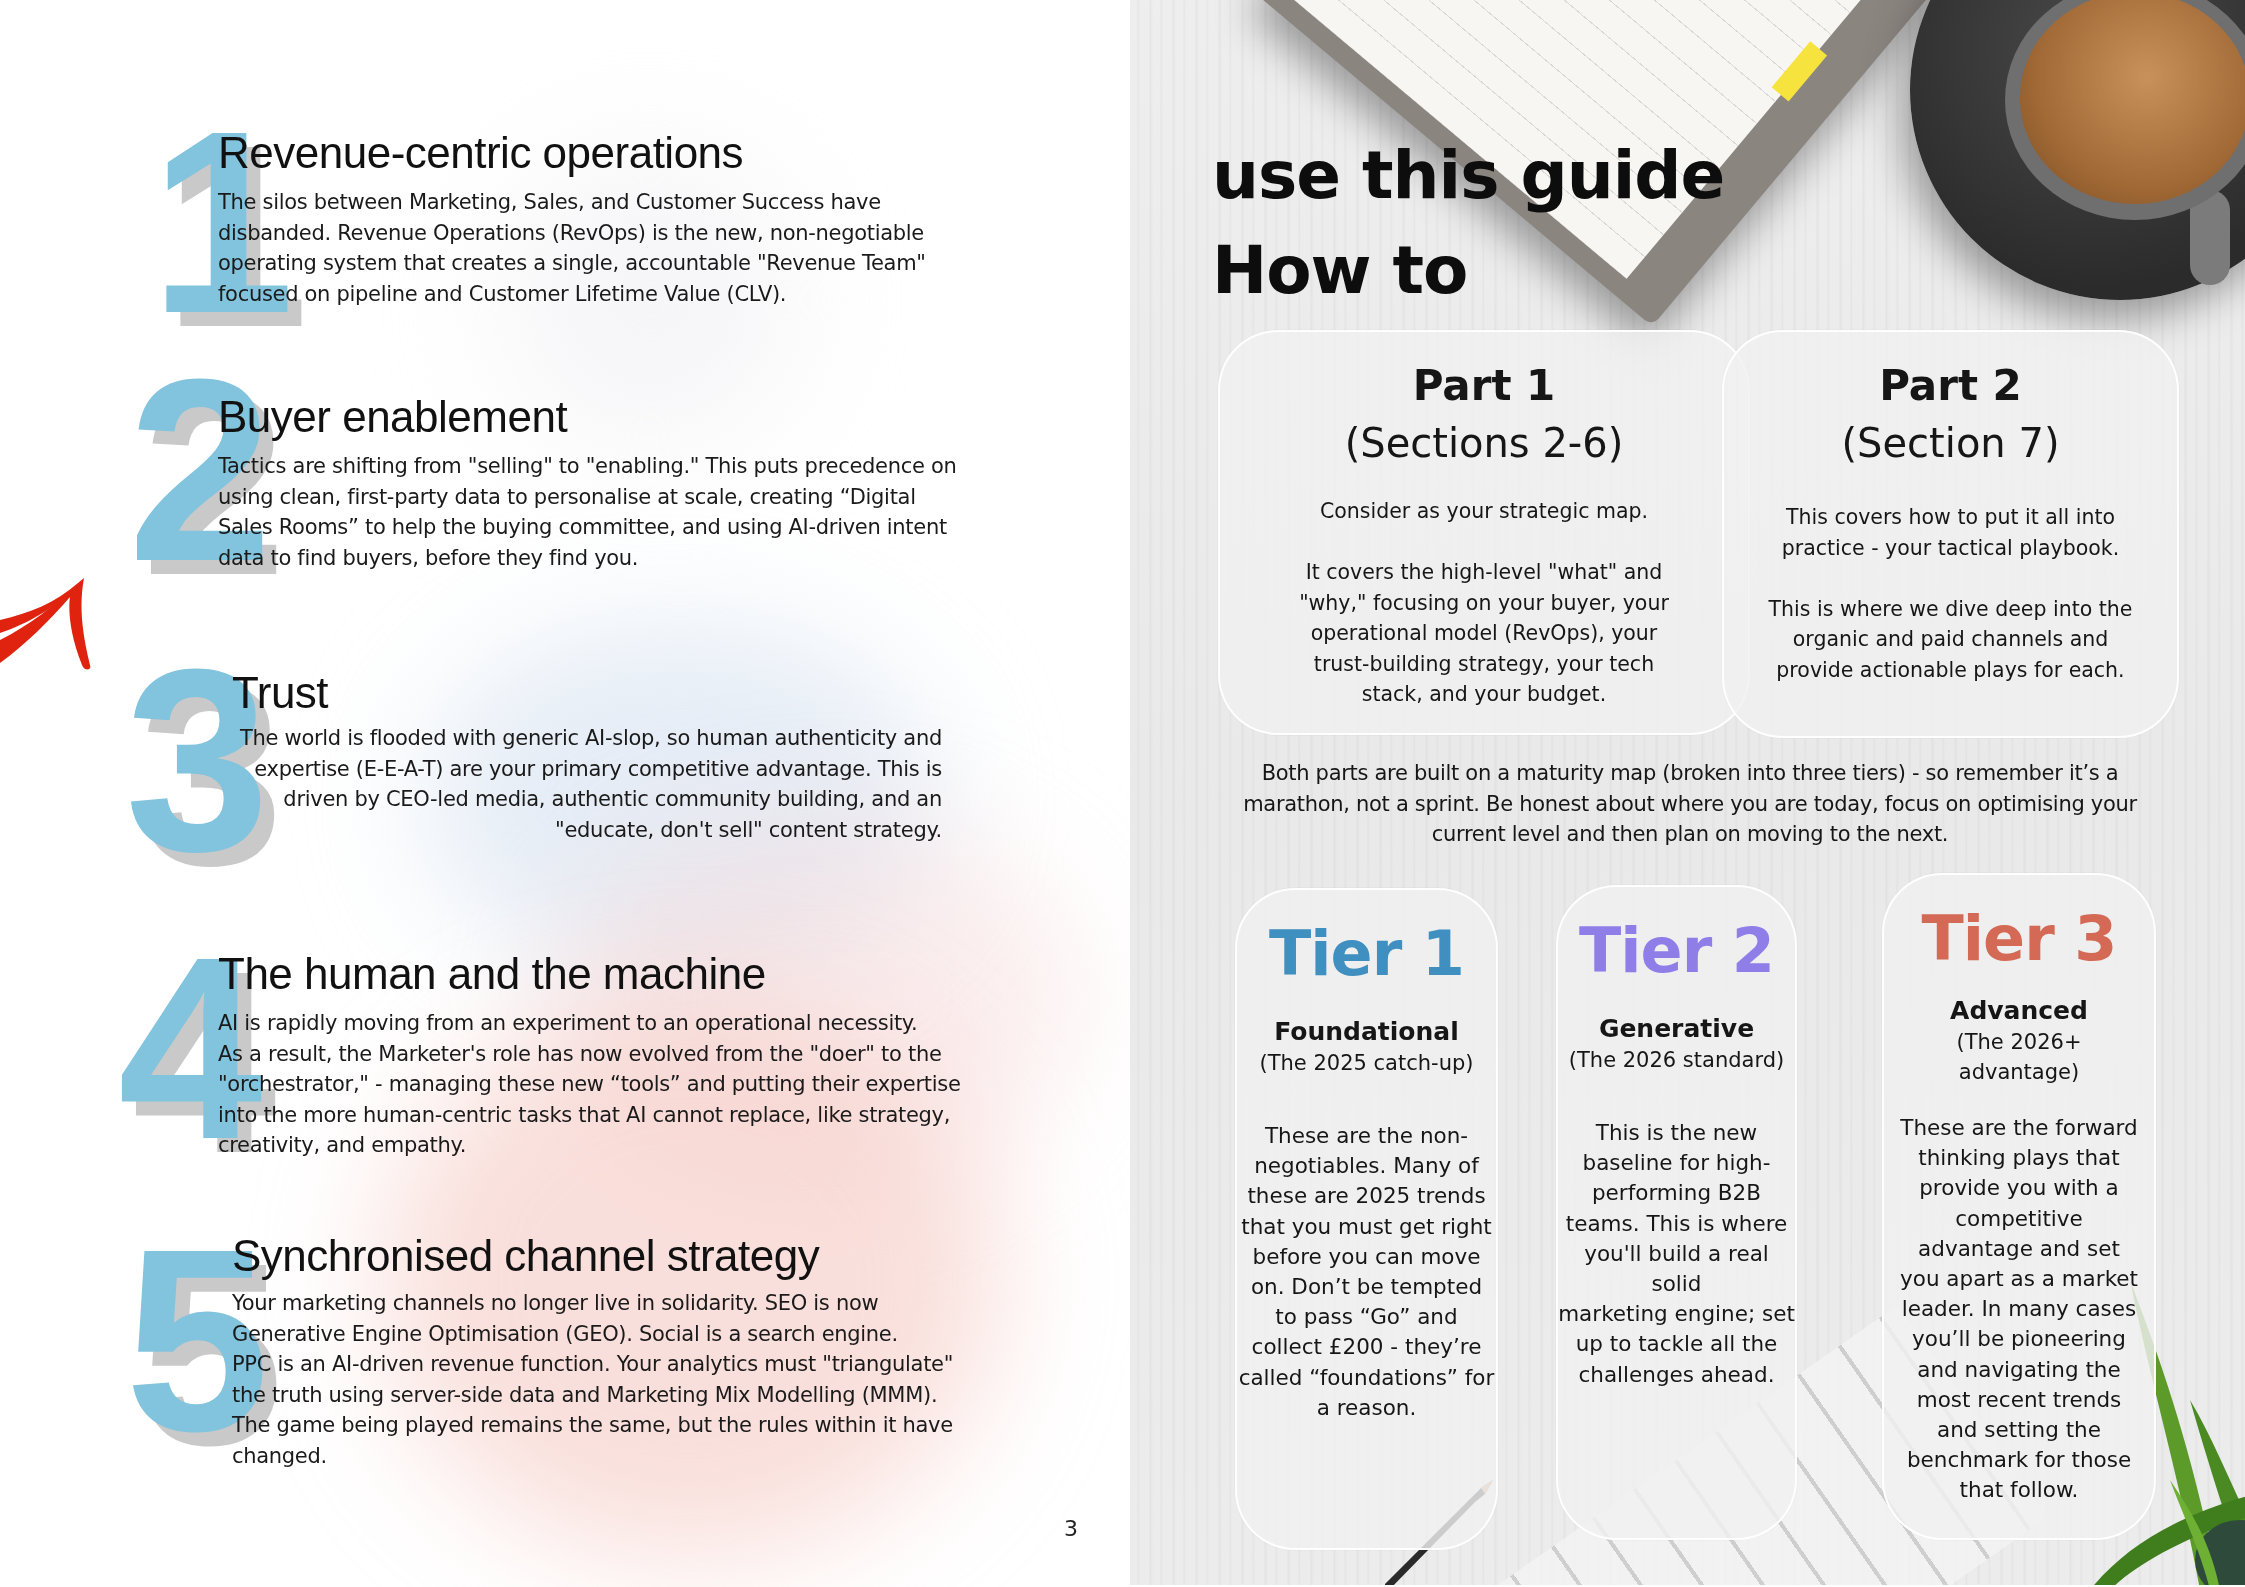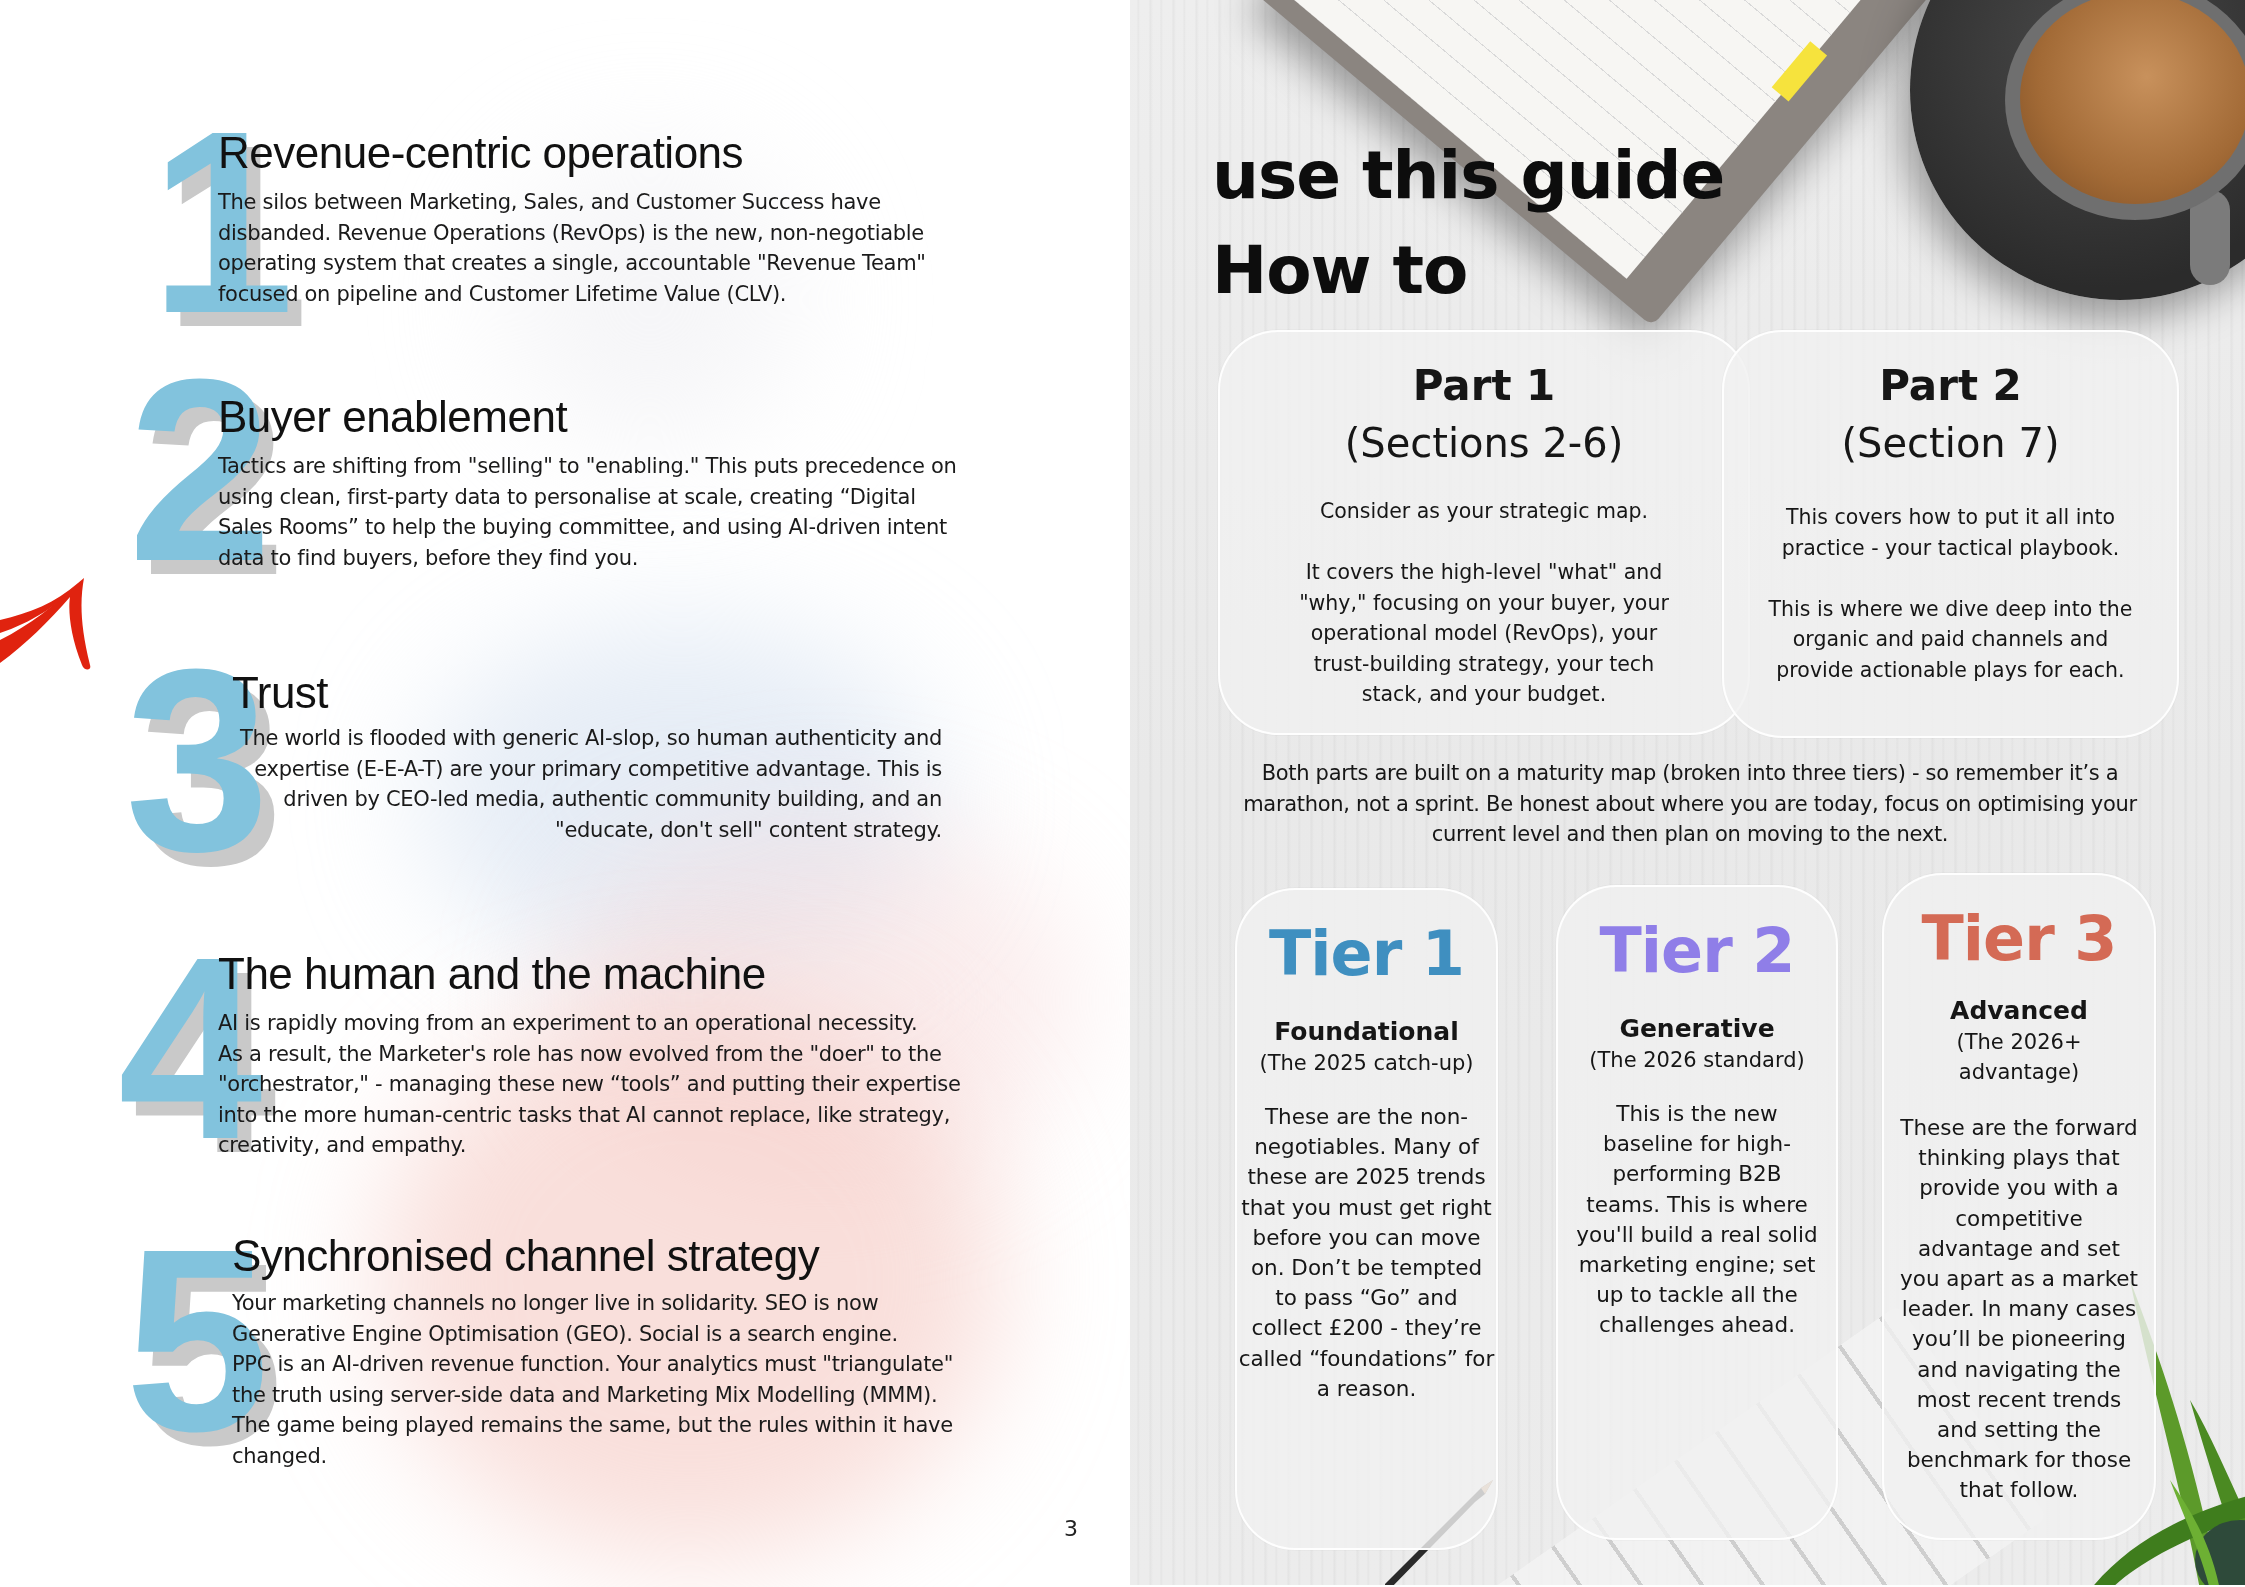--- a/index.html
+++ b/index.html
@@ -96,21 +96,21 @@
   .part-card .part-sub { font-size:40px; line-height:58px; margin-top:2px; }
   .part-card .part-text { font-size:20.5px; line-height:30.5px; margin-top:24px; white-space:pre-line; padding:0 36px; }
   .maturity-text {
     position:absolute; left:100px; top:758px; width:920px; text-align:center;
     font-family:"DejaVu Sans", sans-serif; font-size:21px; line-height:30.5px; color:#161616;
     letter-spacing:-0.3px;
   }
   .tier-card .tier-title { font-weight:700; font-size:62px; line-height:72px; margin-top:28px; letter-spacing:-1px; }
   .tier-card .tier-name { font-weight:700; font-size:25px; line-height:32px; margin-top:26px; }
   .tier-card .tier-sub { font-size:21px; line-height:30px; white-space:pre-line; }
-  .tier-card .tier-text { font-size:21.5px; line-height:30.2px; margin-top:24px; white-space:pre-line; }
+  .tier-card .tier-text { font-size:21.5px; line-height:30.2px; margin-top:43px; white-space:pre-line; }
 </style>
 </head>
 <body>
 
 <div class="left-page">
   <div class="blob grey"></div>
   <div class="blob blue"></div>
   <div class="blob pink2"></div>
   <div class="blob pink1"></div>
 
@@ -246,21 +246,21 @@
 negotiables. Many of
 these are 2025 trends
 that you must get right
 before you can move
 on. Don’t be tempted
 to pass “Go” and
 collect £200 - they’re
 called “foundations” for
 a reason.</div>
   </div>
-  <div class="card tier-card" style="left:426px;top:885px;width:282px;height:655px;">
+  <div class="card tier-card" style="left:426px;top:885px;width:241px;height:655px;">
     <div class="tier-title" style="color:#8f7ee8;">Tier 2</div>
     <div class="tier-name">Generative</div>
     <div class="tier-sub">(The 2026 standard)</div>
     <div class="tier-text">This is the new
 baseline for high-
 performing B2B
 teams. This is where
 you'll build a real solid
 marketing engine; set
 up to tackle all the

